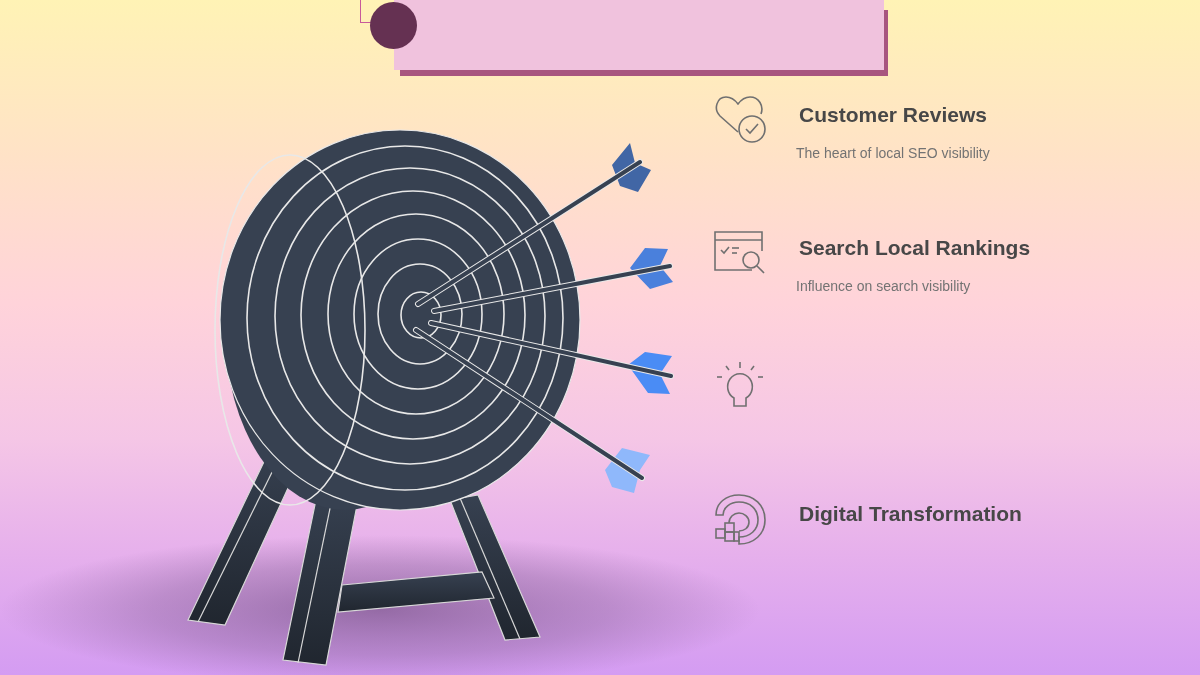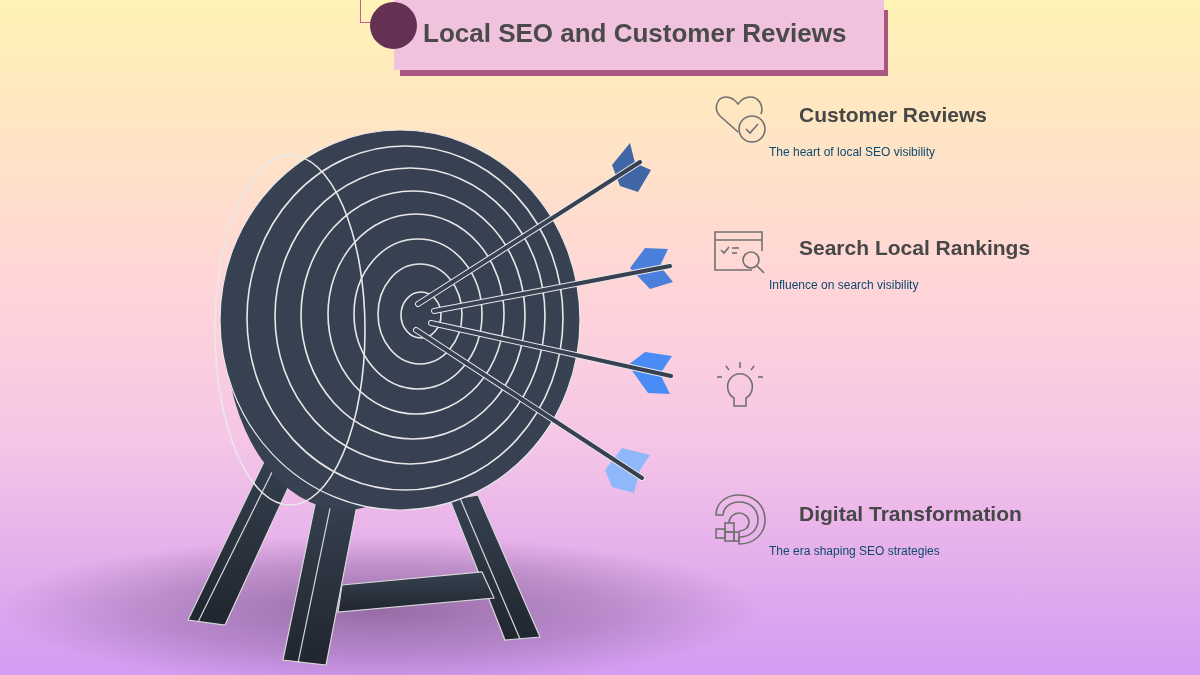--- a/index.html
+++ b/index.html
@@ -13,21 +13,21 @@
   .title-shadow { position:absolute; left:40px; top:10px; width:488px; height:66px; background:#a8557f; }
   .title-box { position:absolute; left:34px; top:0; width:490px; height:70px; background:#f0c2dd; }
   .title-dot { position:absolute; left:10px; top:2px; width:47px; height:47px; border-radius:50%; background:#653152; }
   .title-text { position:absolute; left:63px; top:18px; font-size:26px; font-weight:bold; color:#4a4a4a; white-space:nowrap; }
 
   .scene { position:absolute; left:0; top:0; width:1200px; height:675px; }
 
   .item { position:absolute; left:712px; width:400px; height:90px; }
   .item .icon { position:absolute; left:0; top:0; width:56px; height:56px; }
   .item .h { position:absolute; left:87px; top:9px; font-size:21px; font-weight:bold; color:#474747; white-space:nowrap; }
-  .item .d { position:absolute; left:57px; top:51px; font-size:12px; color:#0c4a6e; white-space:nowrap; }
+  .item .d { position:absolute; left:84px; top:51px; font-size:14px; color:#737373; white-space:nowrap; }
 </style>
 </head>
 <body>
 
 <svg class="scene" viewBox="0 0 1200 675" xmlns="http://www.w3.org/2000/svg">
   <defs>
     <radialGradient id="shadow" cx="0.5" cy="0.5" r="0.5">
       <stop offset="0" stop-color="#5a3a6a" stop-opacity="0.55"></stop>
       <stop offset="0.6" stop-color="#6a4a7a" stop-opacity="0.3"></stop>
       <stop offset="1" stop-color="#6a4a7a" stop-opacity="0"></stop>
@@ -86,21 +86,20 @@
     <line x1="416" y1="330" x2="642" y2="478" stroke="#e8e8e8" stroke-width="6" stroke-linecap="round"></line>
     <line x1="416" y1="330" x2="642" y2="478" stroke="#374151" stroke-width="4" stroke-linecap="round"></line>
   </g>
 </svg>
 
 <div class="title-wrap">
   <div class="title-line"></div>
   <div class="title-shadow"></div>
   <div class="title-box"></div>
   <div class="title-dot"></div>
-  <div class="title-text">Local SEO and Customer Reviews</div>
 </div>
 
 <div class="item" style="top:94px;">
   <svg class="icon" viewBox="0 0 56 56" fill="none" stroke="#707070" stroke-width="1.6">
     <path d="M26 38 L8 22 C1 15 5 3 14 3 C19 3 23 6 26 10 C29 6 33 3 38 3 C47 3 52 12 49 20"></path>
     <circle cx="40" cy="35" r="13" fill="none"></circle>
     <path d="M34 35 L38 39 L46 30"></path>
   </svg>
   <div class="h">Customer Reviews</div>
   <div class="d">The heart of local SEO visibility</div>
@@ -134,14 +133,13 @@
 <div class="item" style="top:493px;">
   <svg class="icon" viewBox="0 0 56 56" fill="none" stroke="#707070" stroke-width="1.6">
     <path d="M4 22 C4 10 14 2 27 2 C42 2 53 12 53 27 C53 41 42 51 27 51 L27 44 C38 44 46 37 46 27 C46 16 38 9 27 9 C18 9 11 15 11 22 Z"></path>
     <path d="M17 30 C17 24 22 20 27 20 C32 20 37 24 37 29 C37 35 32 38 27 38"></path>
     <rect x="4" y="36" width="9" height="9"></rect>
     <rect x="13" y="30" width="9" height="9"></rect>
     <rect x="13" y="39" width="9" height="9"></rect>
     <rect x="22" y="39" width="5" height="9"></rect>
   </svg>
   <div class="h">Digital Transformation</div>
-  <div class="d">The era shaping SEO strategies</div>
 </div>
 
 </body></html>

